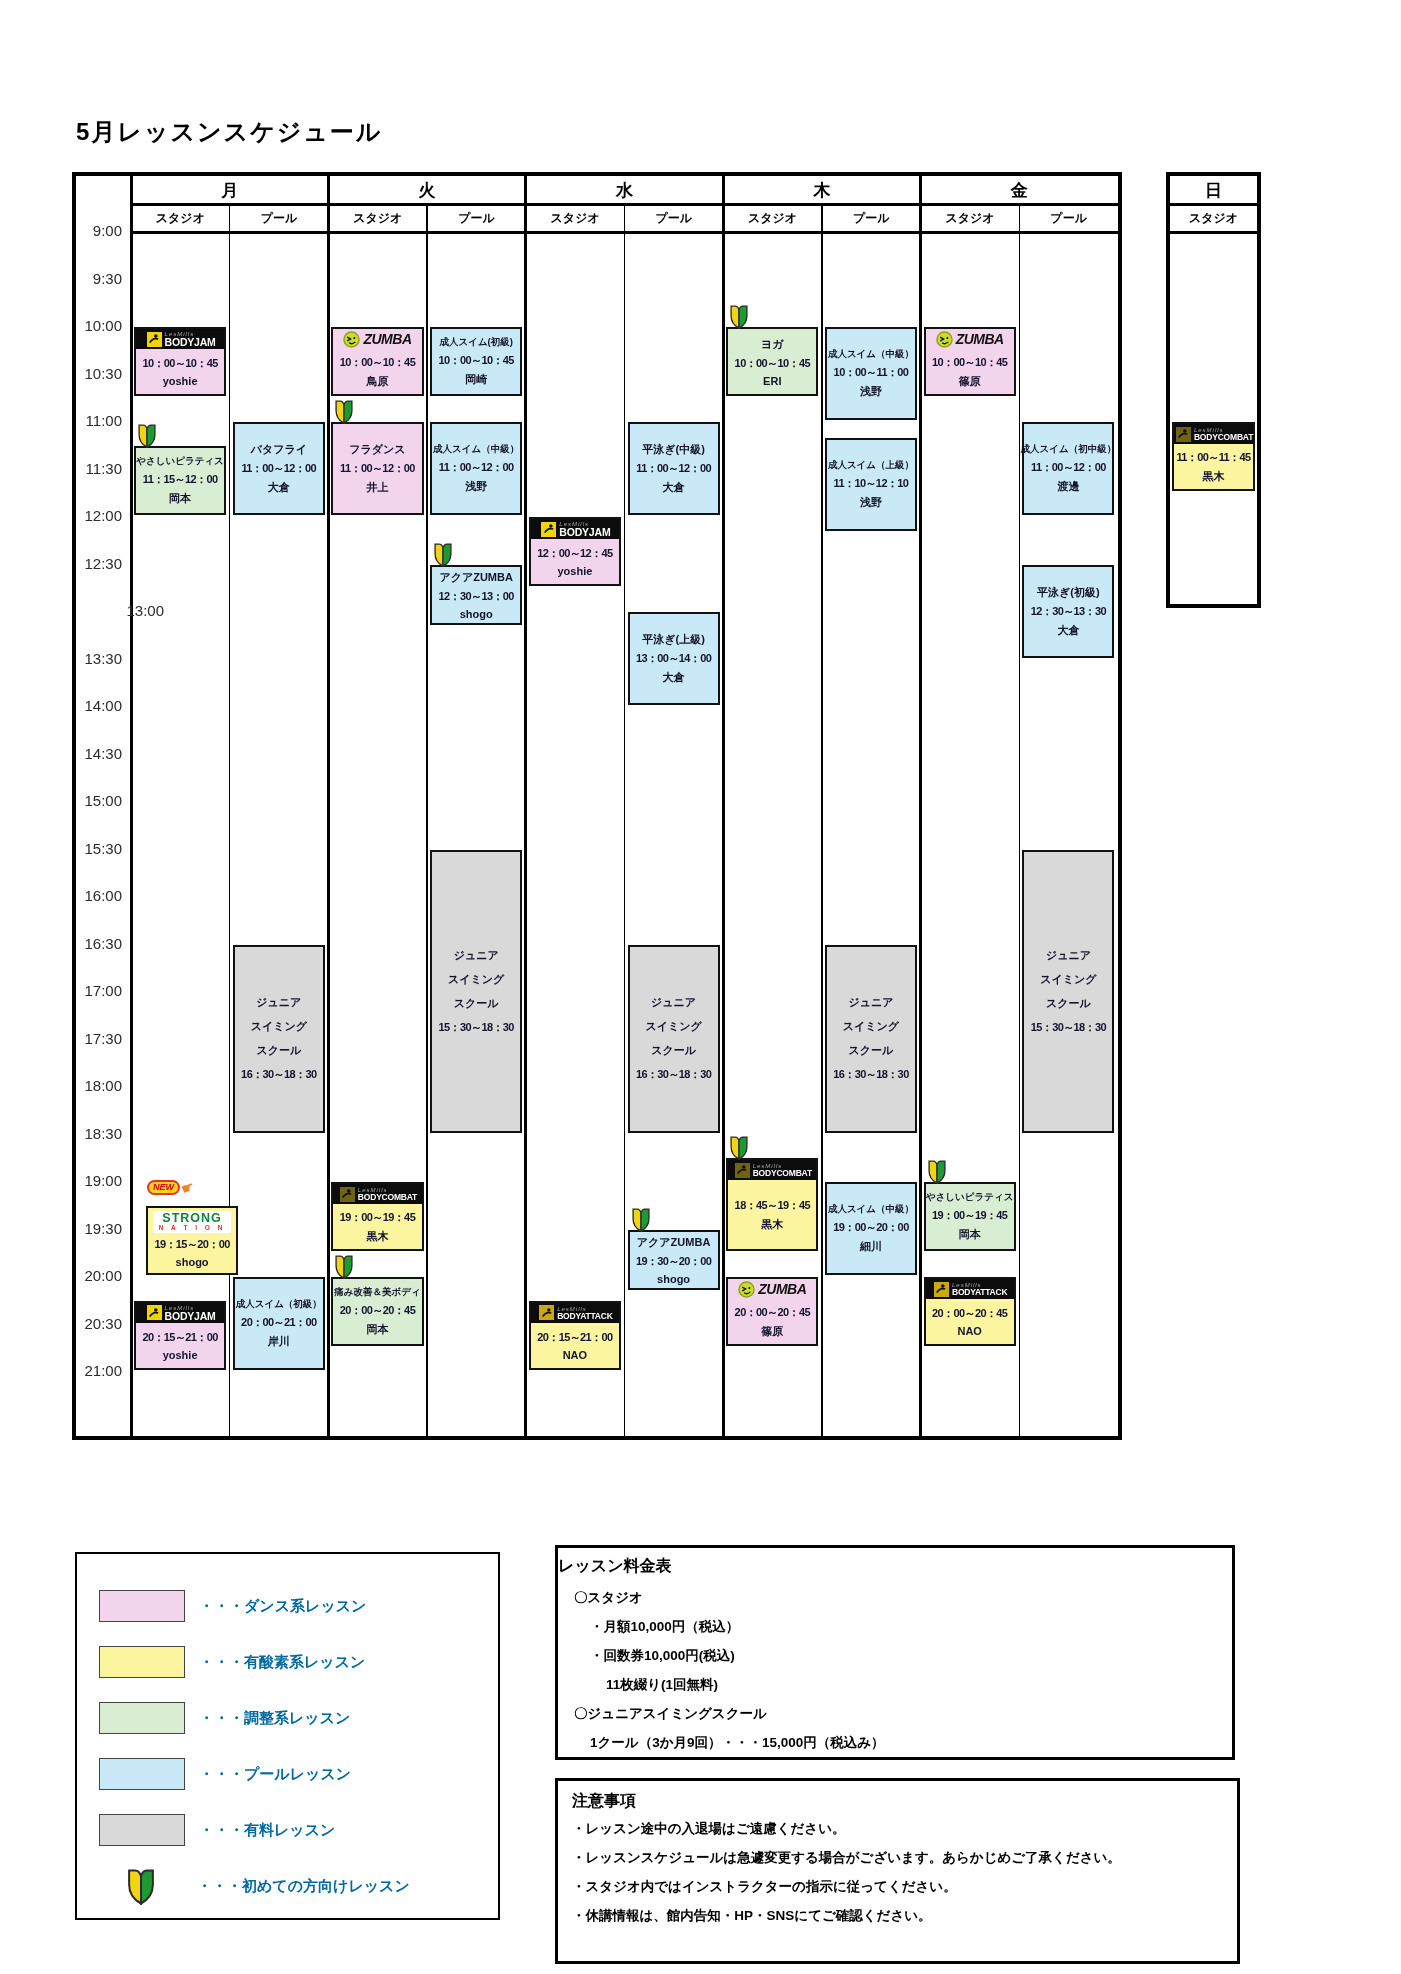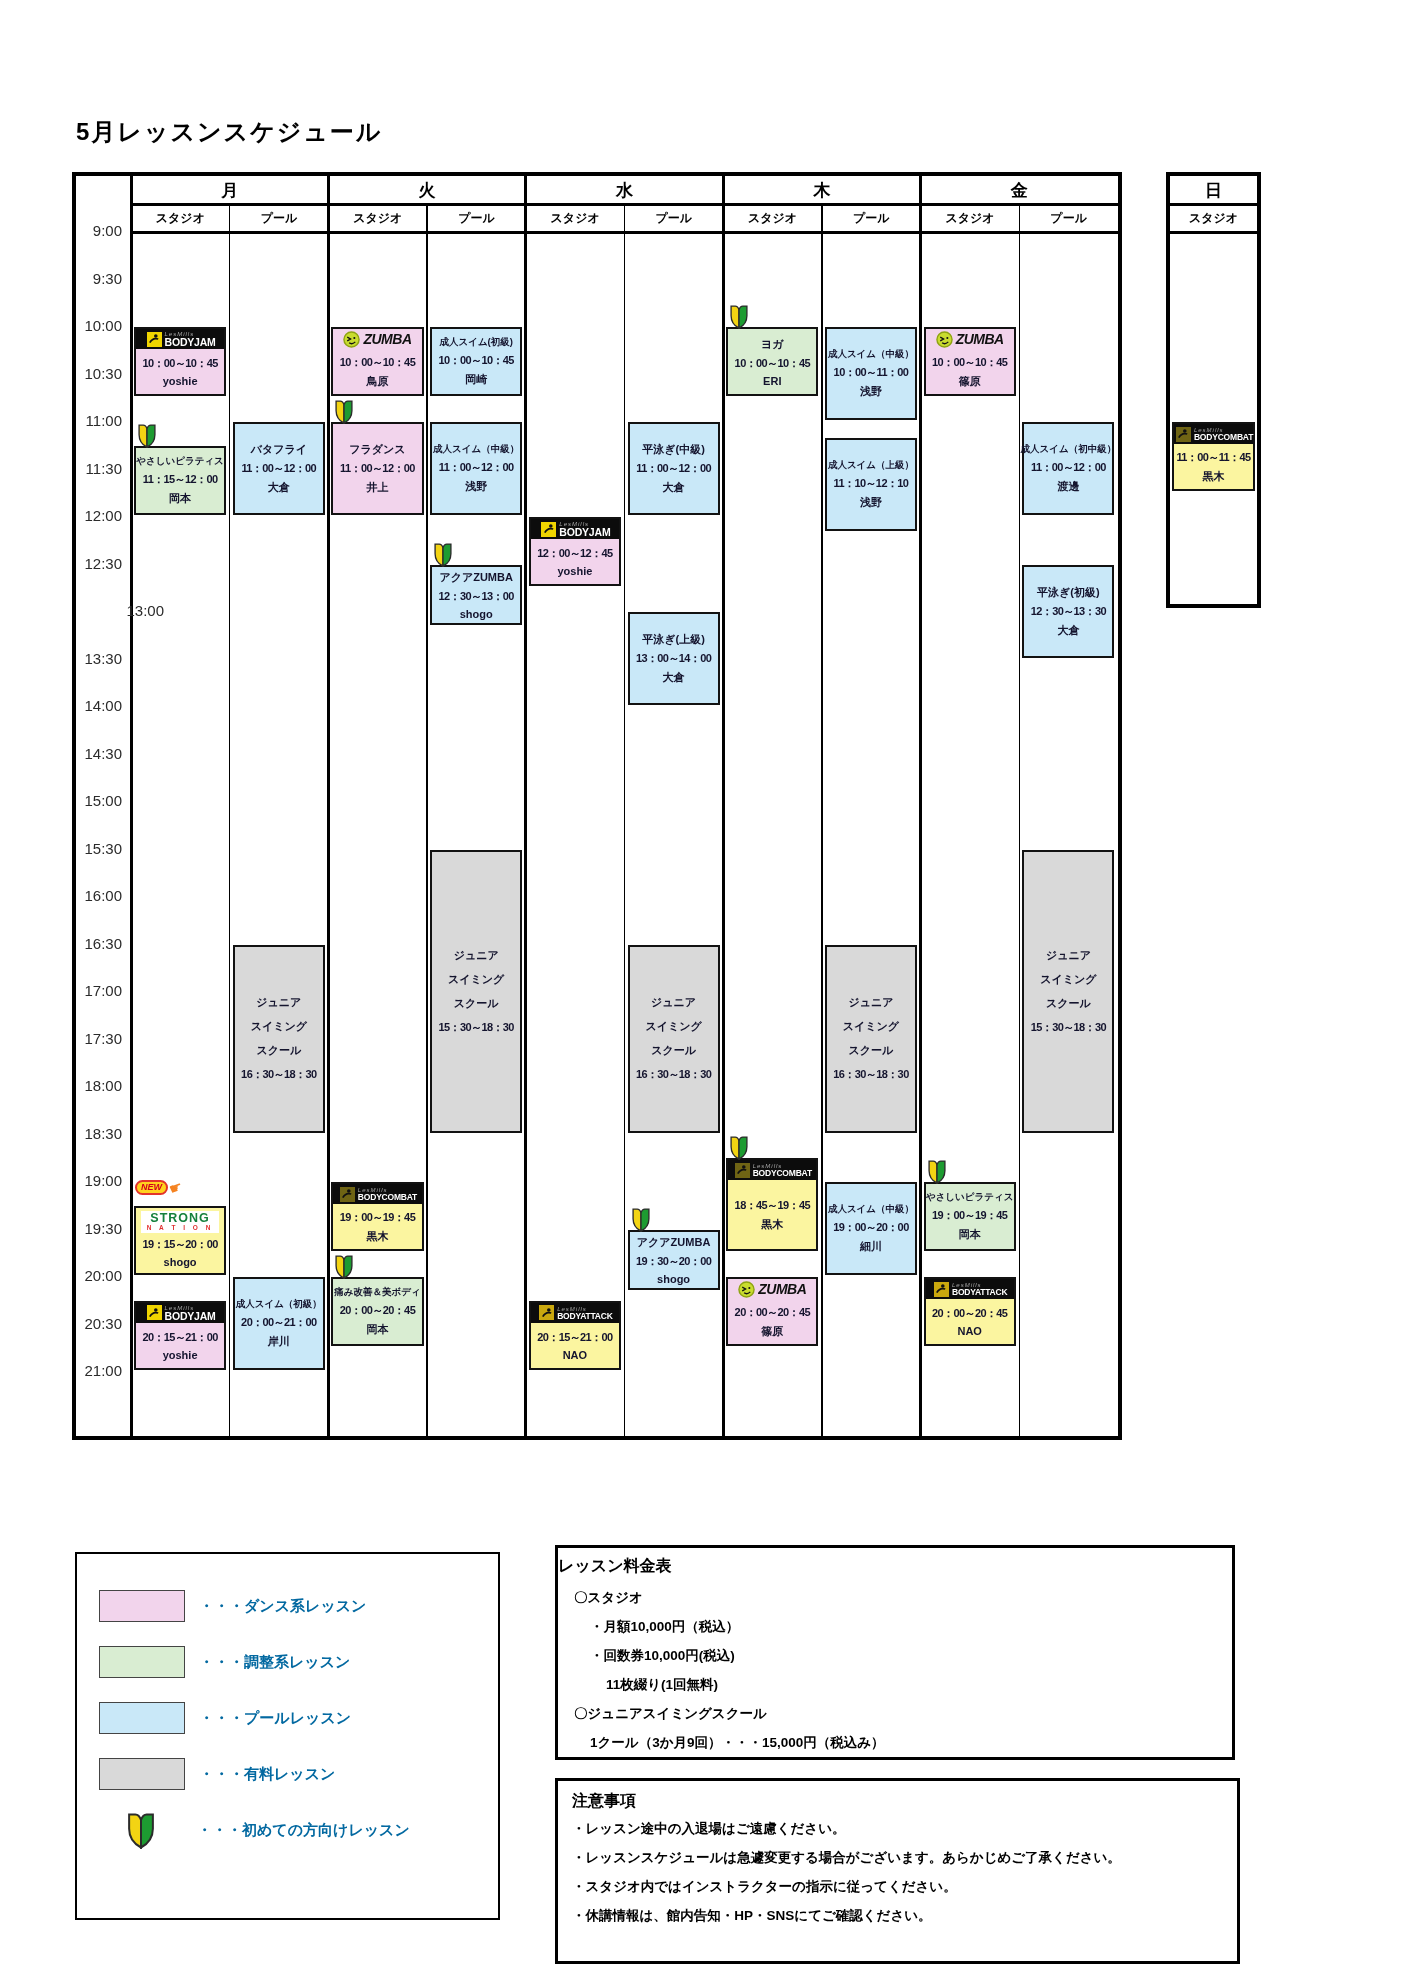--- a/index.html
+++ b/index.html
@@ -139,21 +139,21 @@
       <div class="wakaba"><svg width="20" height="25" viewBox="0 0 24 30">
  <path d="M12 7 L12 29 Q2.5 24 2.5 14 L2.5 2.5 L7.5 2.5 Q10.5 2.5 12 7 Z" fill="#f3d413" stroke="#2b2b2b" stroke-width="1.6"></path>
  <path d="M12 7 L12 29 Q21.5 24 21.5 14 L21.5 2.5 L16.5 2.5 Q13.5 2.5 12 7 Z" fill="#1d9b31" stroke="#2b2b2b" stroke-width="1.6"></path>
         </svg></div>
       <div class="bwrap">
         <div class="bt" style="font-size: 9.5px;">やさしいピラティス</div>
         <div class="btime">11：15～12：00</div>
         <div class="binst">岡本</div>
       </div>
     </div>
-    <div class="block" style="left: 58px; top: 1029.75px; width: 92.2px; height: 69.25px; background: rgb(251, 245, 160);">
+    <div class="block" style="left: 70px; top: 1029.75px; width: 92.2px; height: 69.25px; background: rgb(251, 245, 160);">
       <div class="new-badge">
         <div class="new-pill">NEW</div>
         <div class="new-hand">☛</div>
       </div>
       <div class="logo-row strong-row" style="display: flex;">
         <div class="strong-1">STRONG</div>
         <div class="strong-2">N A T I O N</div>
       </div>
       <div class="bwrap">
         <div class="btime">19：15～20：00</div>
@@ -529,20 +529,24 @@
         <div class="btime">11：00～11：45</div>
         <div class="binst">黒木</div>
       </div>
     </div>
   </div>
 
 <div id="legend" class="abs">
     <div class="legend-row">
       <div class="legend-swatch" style="background: rgb(242, 212, 236);"></div>
       <div class="legend-label">・・・ダンス系レッスン</div>
+    </div>
+    <div class="legend-row">
+      <div class="legend-swatch" style="background: rgb(251, 245, 160);"></div>
+      <div class="legend-label">・・・有酸素系レッスン</div>
     </div>
     <div class="legend-row">
       <div class="legend-swatch" style="background: rgb(217, 237, 210);"></div>
       <div class="legend-label">・・・調整系レッスン</div>
     </div>
     <div class="legend-row">
       <div class="legend-swatch" style="background: rgb(201, 232, 248);"></div>
       <div class="legend-label">・・・プールレッスン</div>
     </div>
     <div class="legend-row">

